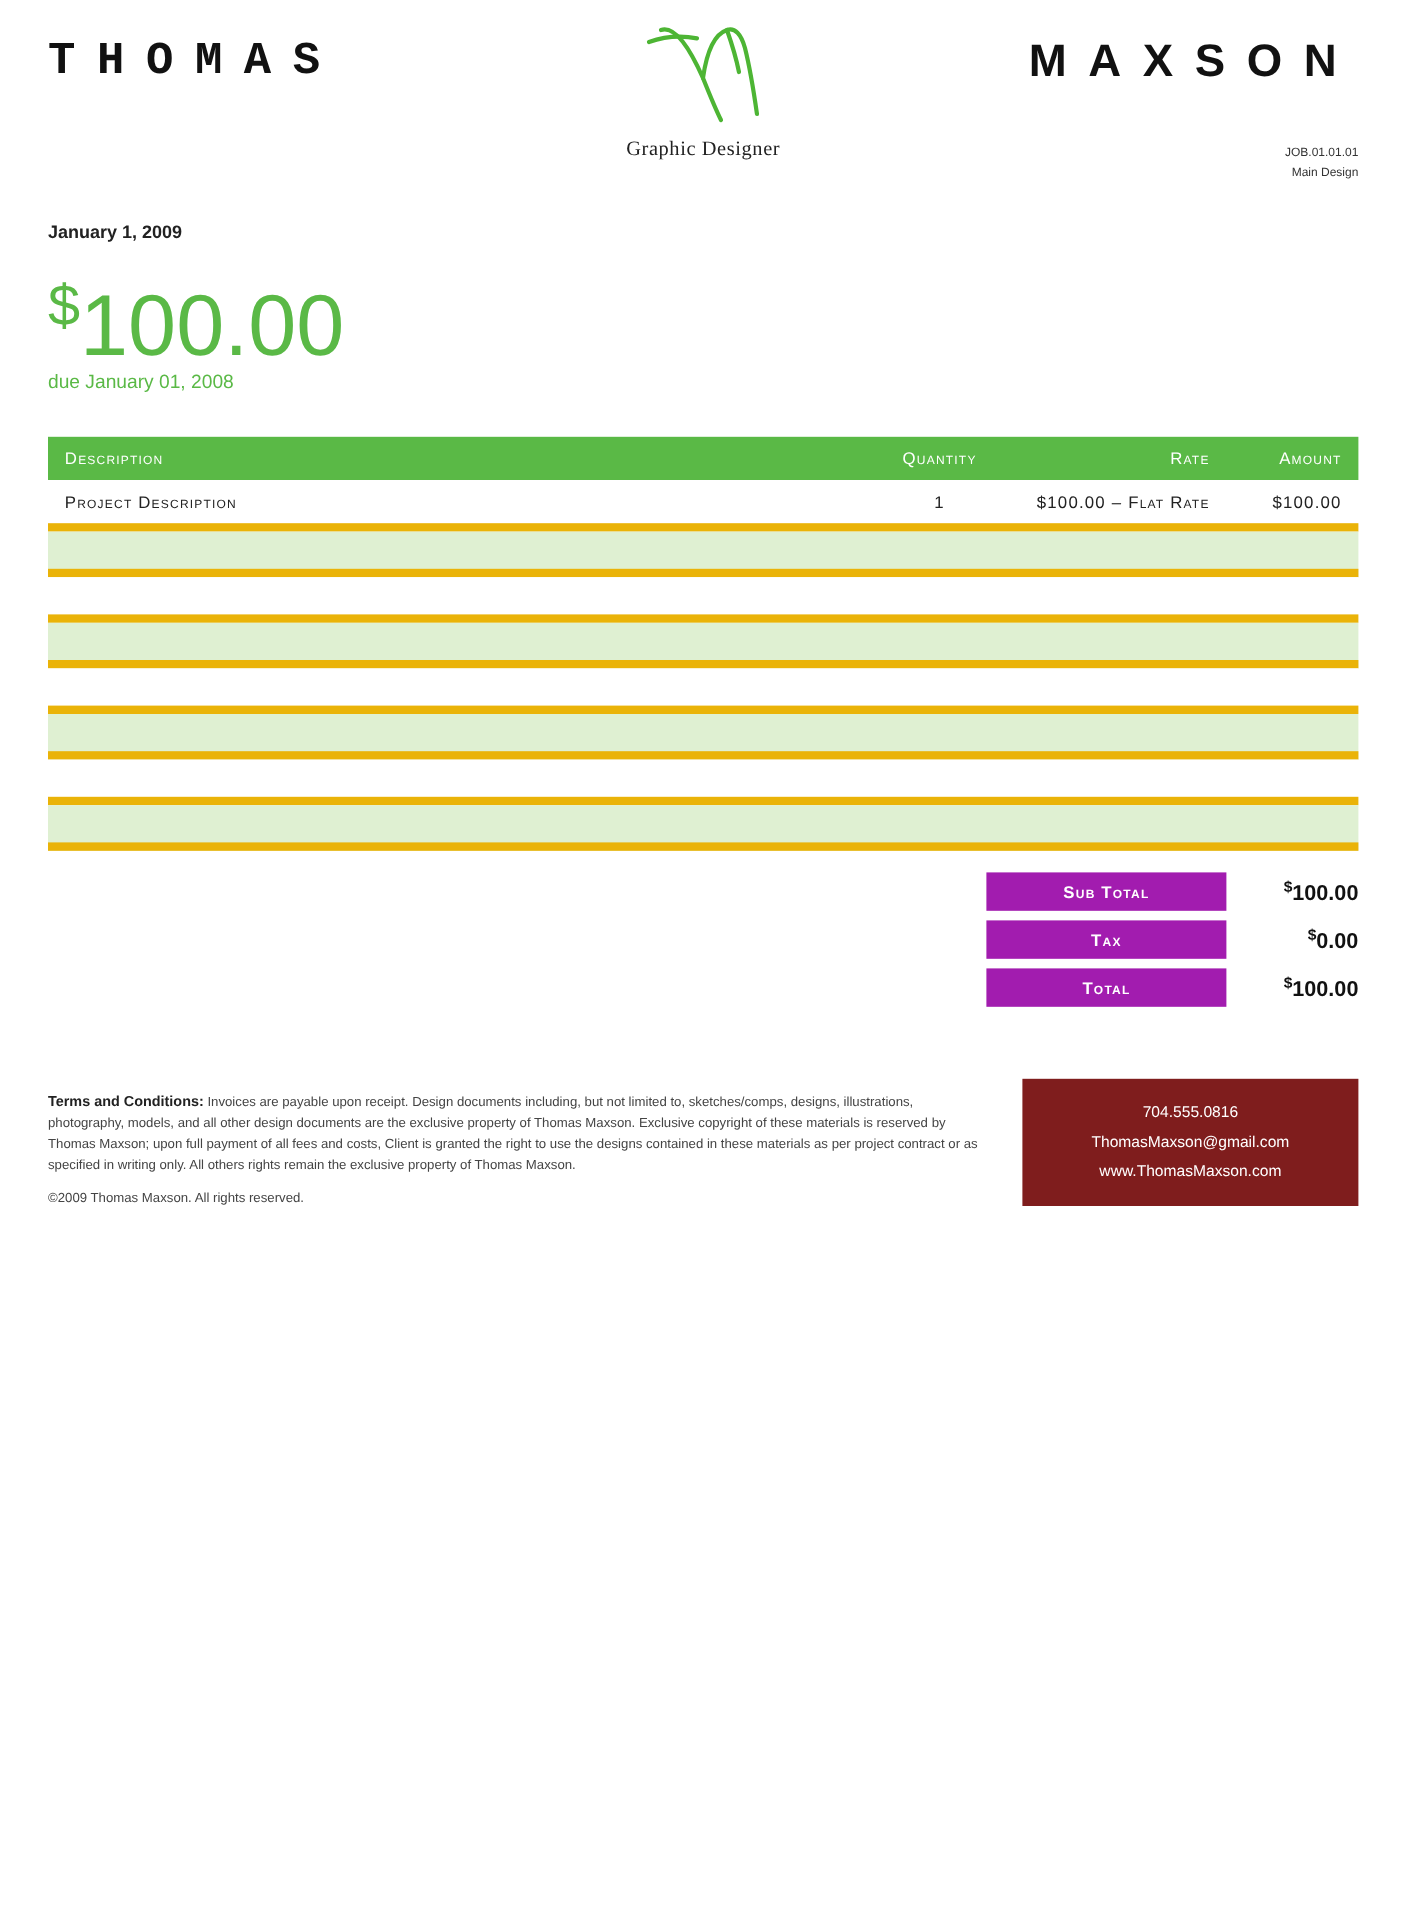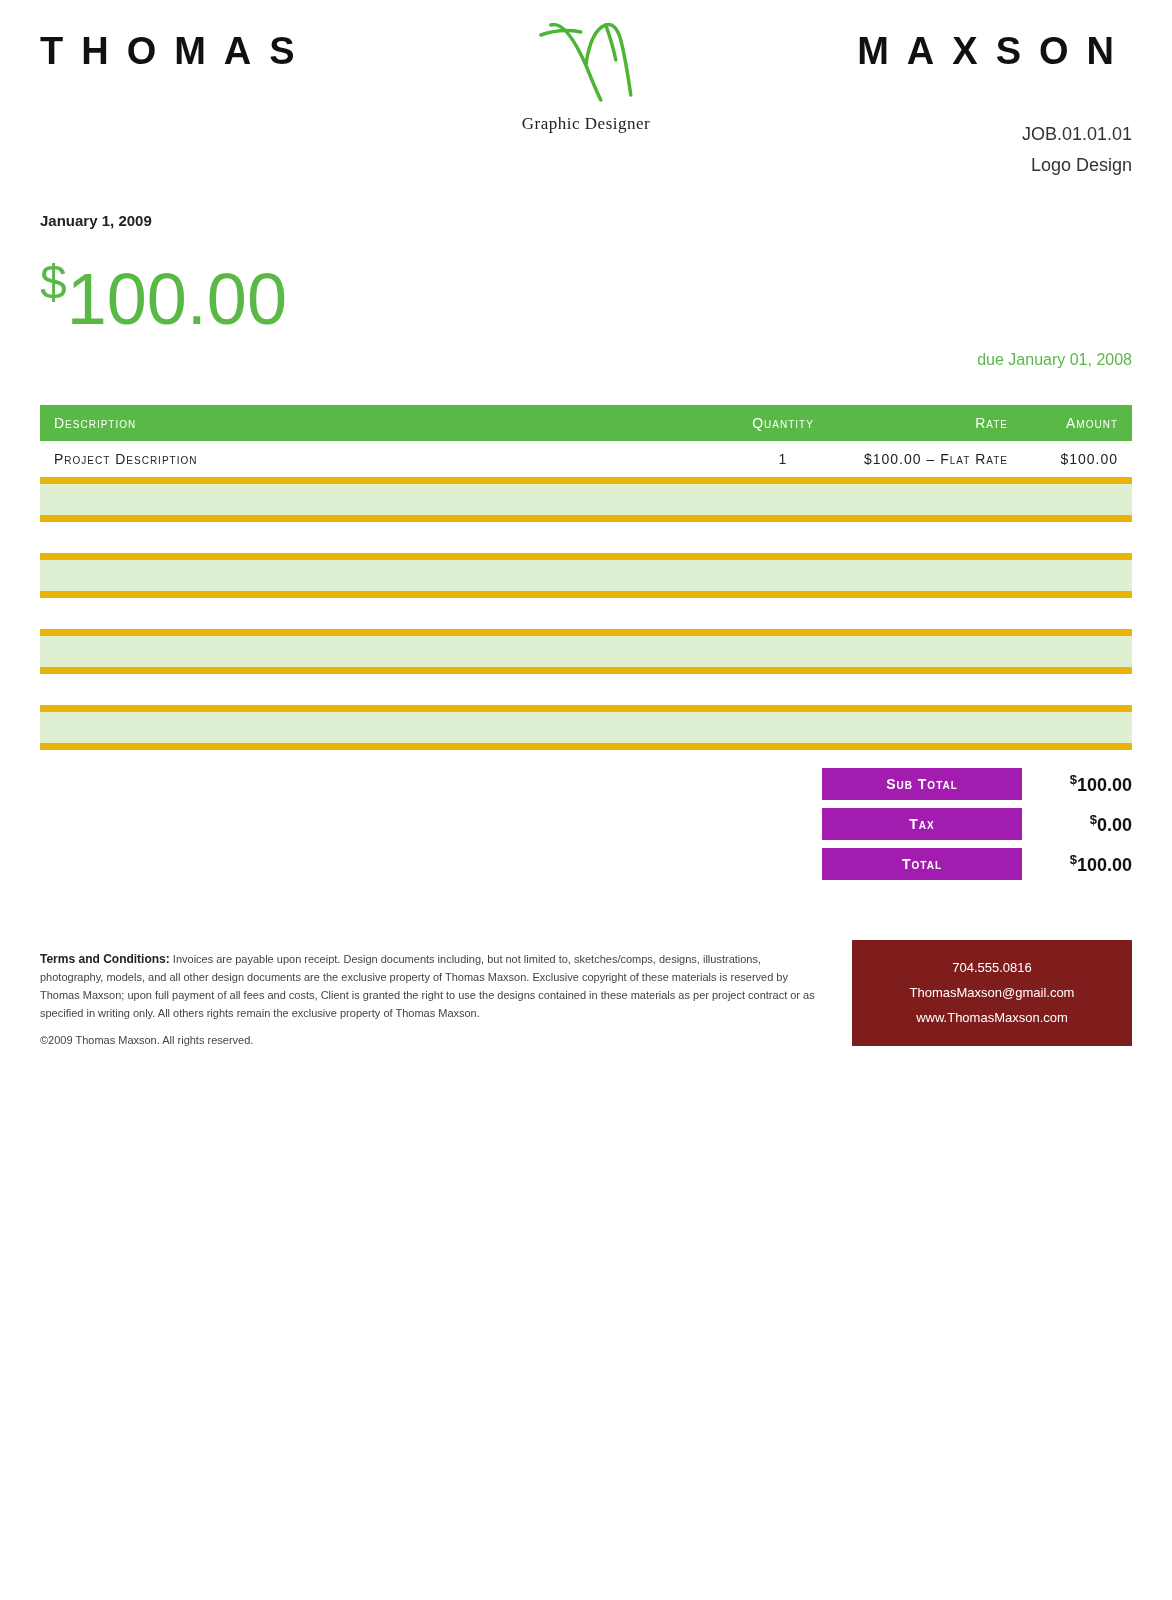--- a/index.html
+++ b/index.html
@@ -20,21 +20,21 @@
       padding: 30px 40px 0 40px;
       position: relative;
     }
     .header-name-left {
       display: flex;
       gap: 0;
       letter-spacing: 18px;
       font-size: 38px;
       font-weight: 900;
       color: #111;
-      font-family: Liberation Sans, sans-serif;
+      font-family: Liberation Mono, monospace;
       text-transform: uppercase;
     }
     .header-name-left span { letter-spacing: 18px; }
     .header-name-right {
       display: flex;
       gap: 0;
       letter-spacing: 18px;
       font-size: 38px;
       font-weight: 900;
       color: #111;
@@ -69,21 +69,21 @@
       margin-top: 10px;
     }
     .invoice-number {
       font-size: 26px;
       color: #5ab946;
       letter-spacing: 2px;
       font-family: Arial, sans-serif;
       font-weight: normal;
     }
     .invoice-meta {
-      font-size: 18px;
+      font-size: 10px;
       color: #333;
       margin-top: 6px;
       line-height: 1.7;
     }
 
     
     .billing-section {
       display: flex;
       justify-content: space-between;
       padding: 22px 40px 0 40px;
@@ -126,22 +126,21 @@
       font-weight: normal;
       line-height: 1;
     }
     .amount-big .dollar-sign {
       font-size: 48px;
       vertical-align: super;
     }
     .due-date {
       color: #5ab946;
       font-size: 16px;
-      margin-top: 16px;
-      text-align: right;
+      margin-top: 2px;
     }
 
     
     .invoice-table {
       margin: 36px 40px 0 40px;
     }
     .table-header {
       background: #5ab946;
       display: flex;
       padding: 10px 14px;
@@ -275,21 +274,21 @@
     <div class="logo-subtitle">Graphic Designer</div>
   </div>
   <div class="header-name-right">
     <span>MAXSON</span>
   </div>
 </div>
 
 <div class="invoice-info">
   <div class="invoice-meta">
     <span>JOB.01.01.01</span><br>
-    <span>Logo Design</span>
+    <span>Main Design</span>
   </div>
 </div>
 
 <div class="billing-section">
   <div class="billing-right">
     <div class="invoice-date">January 1, 2009</div>
   </div>
 </div>
 
 <div class="amount-due">

